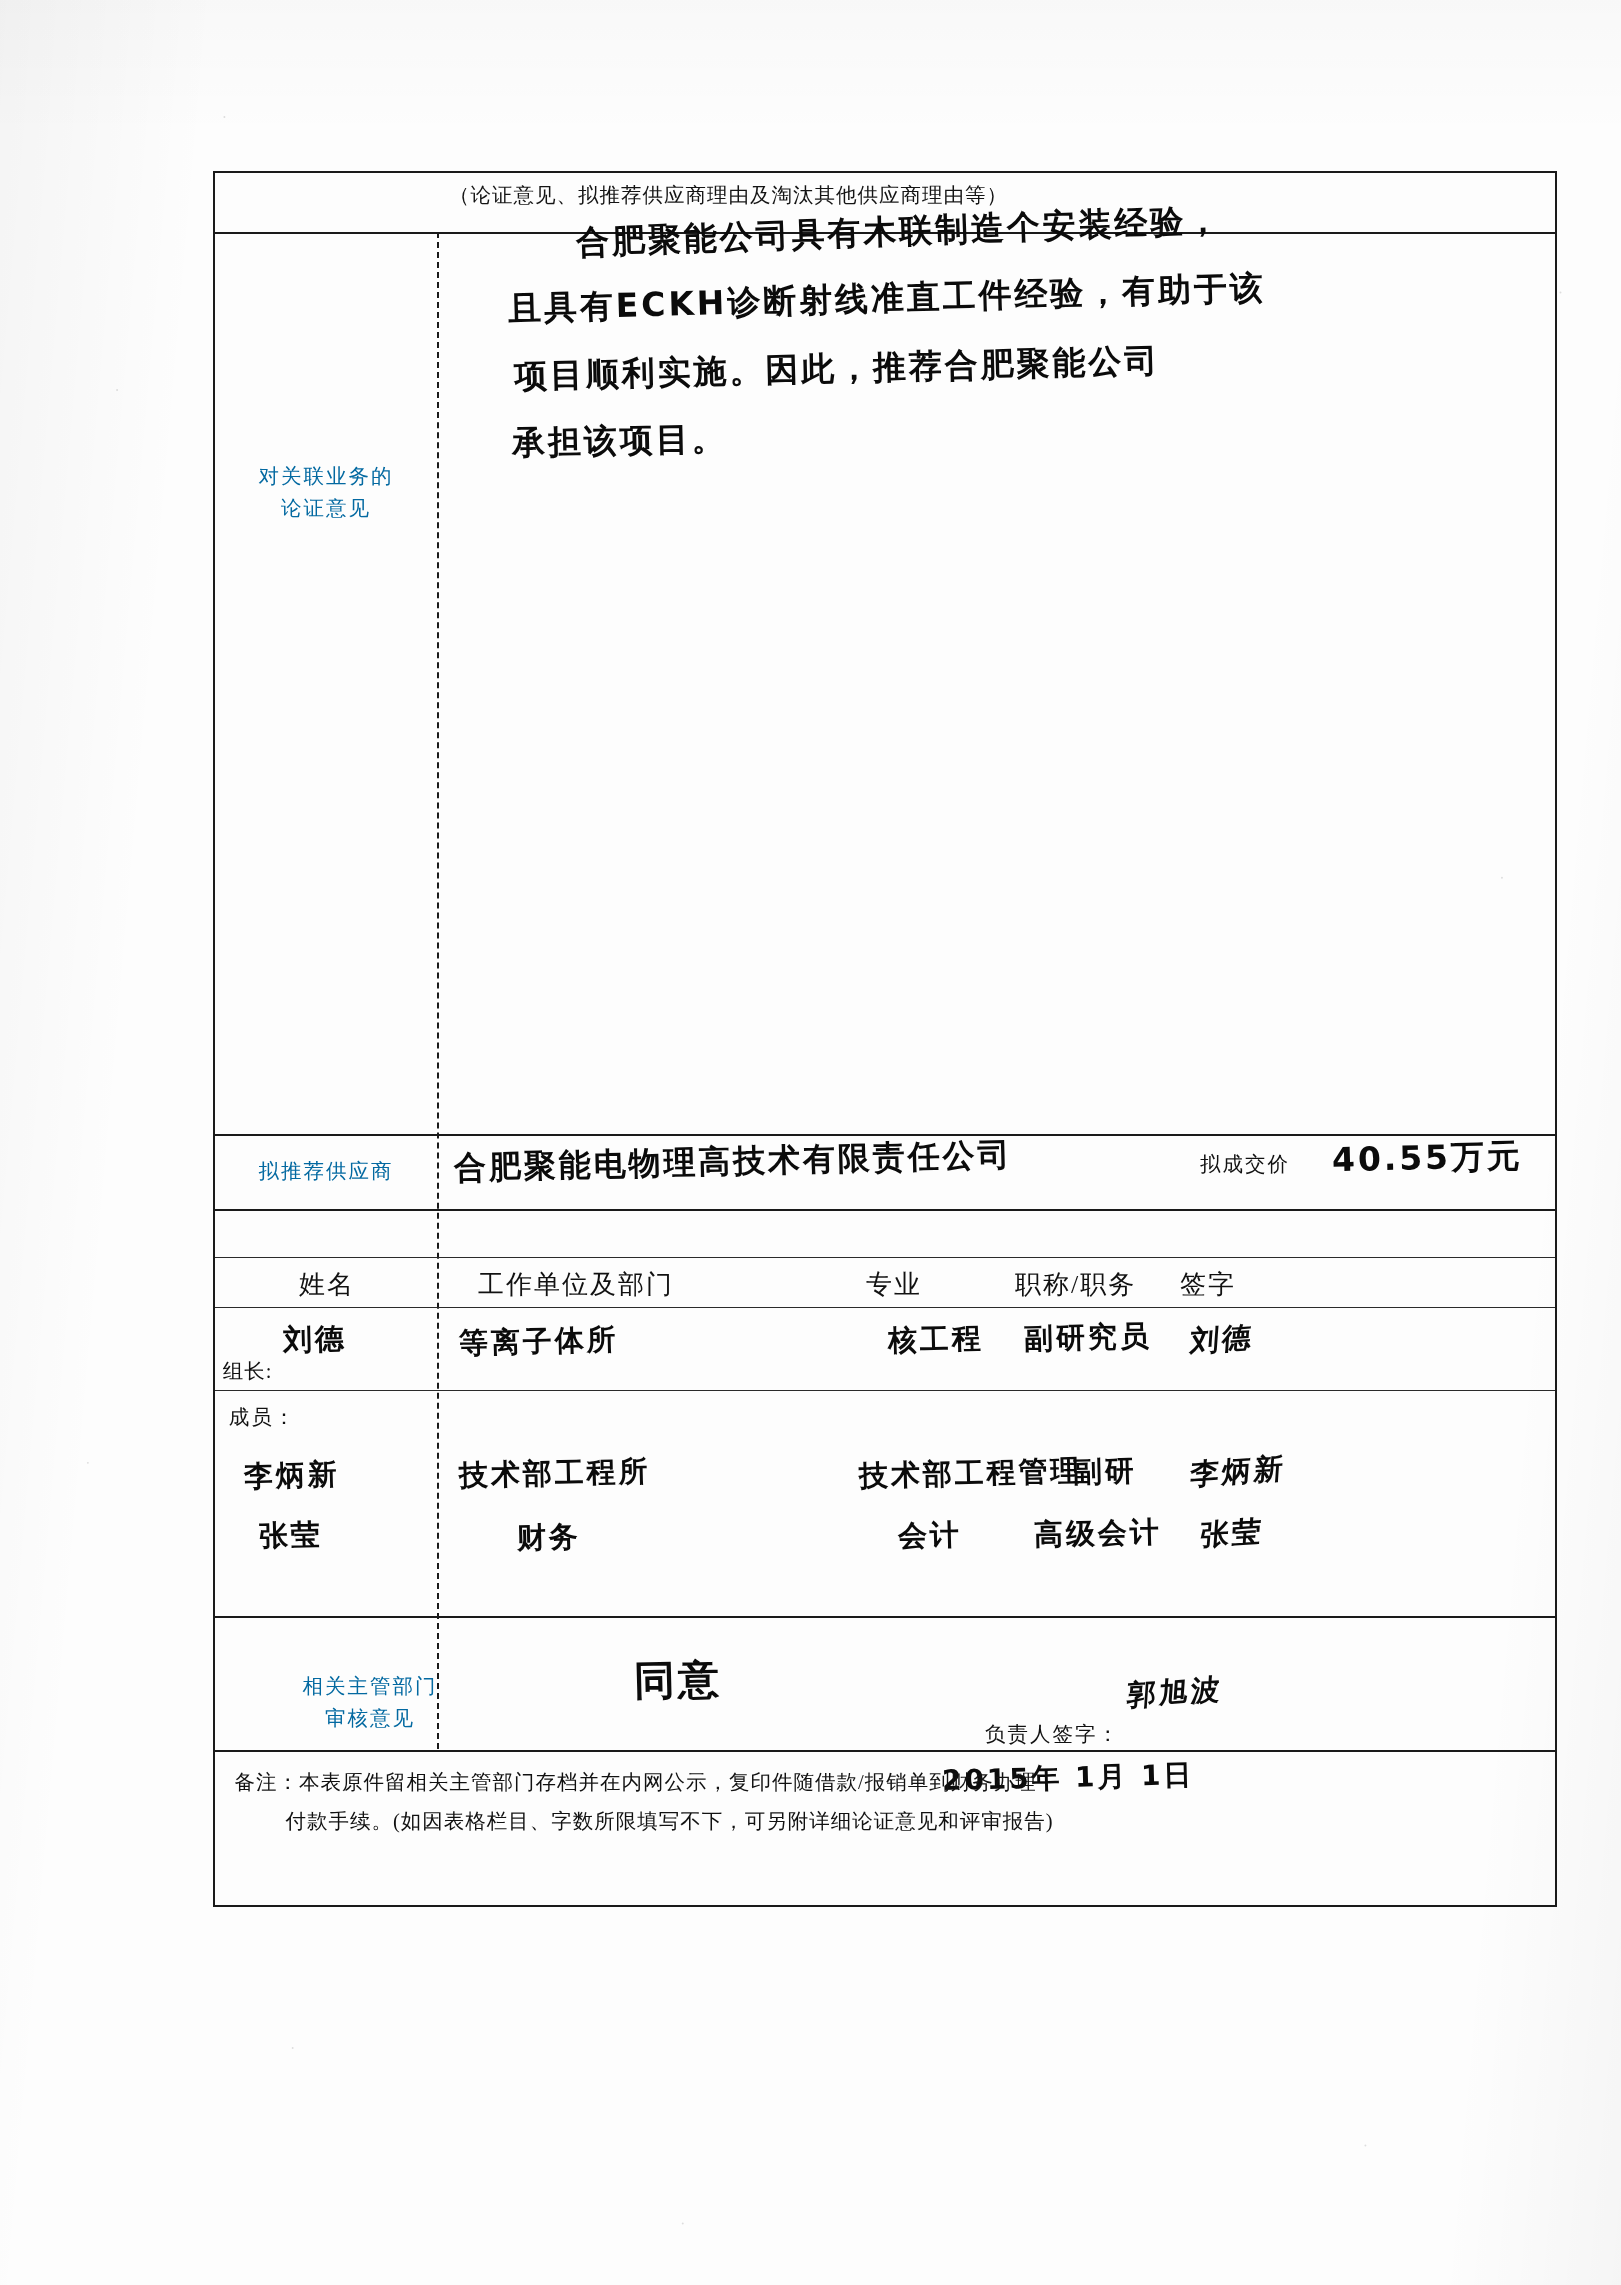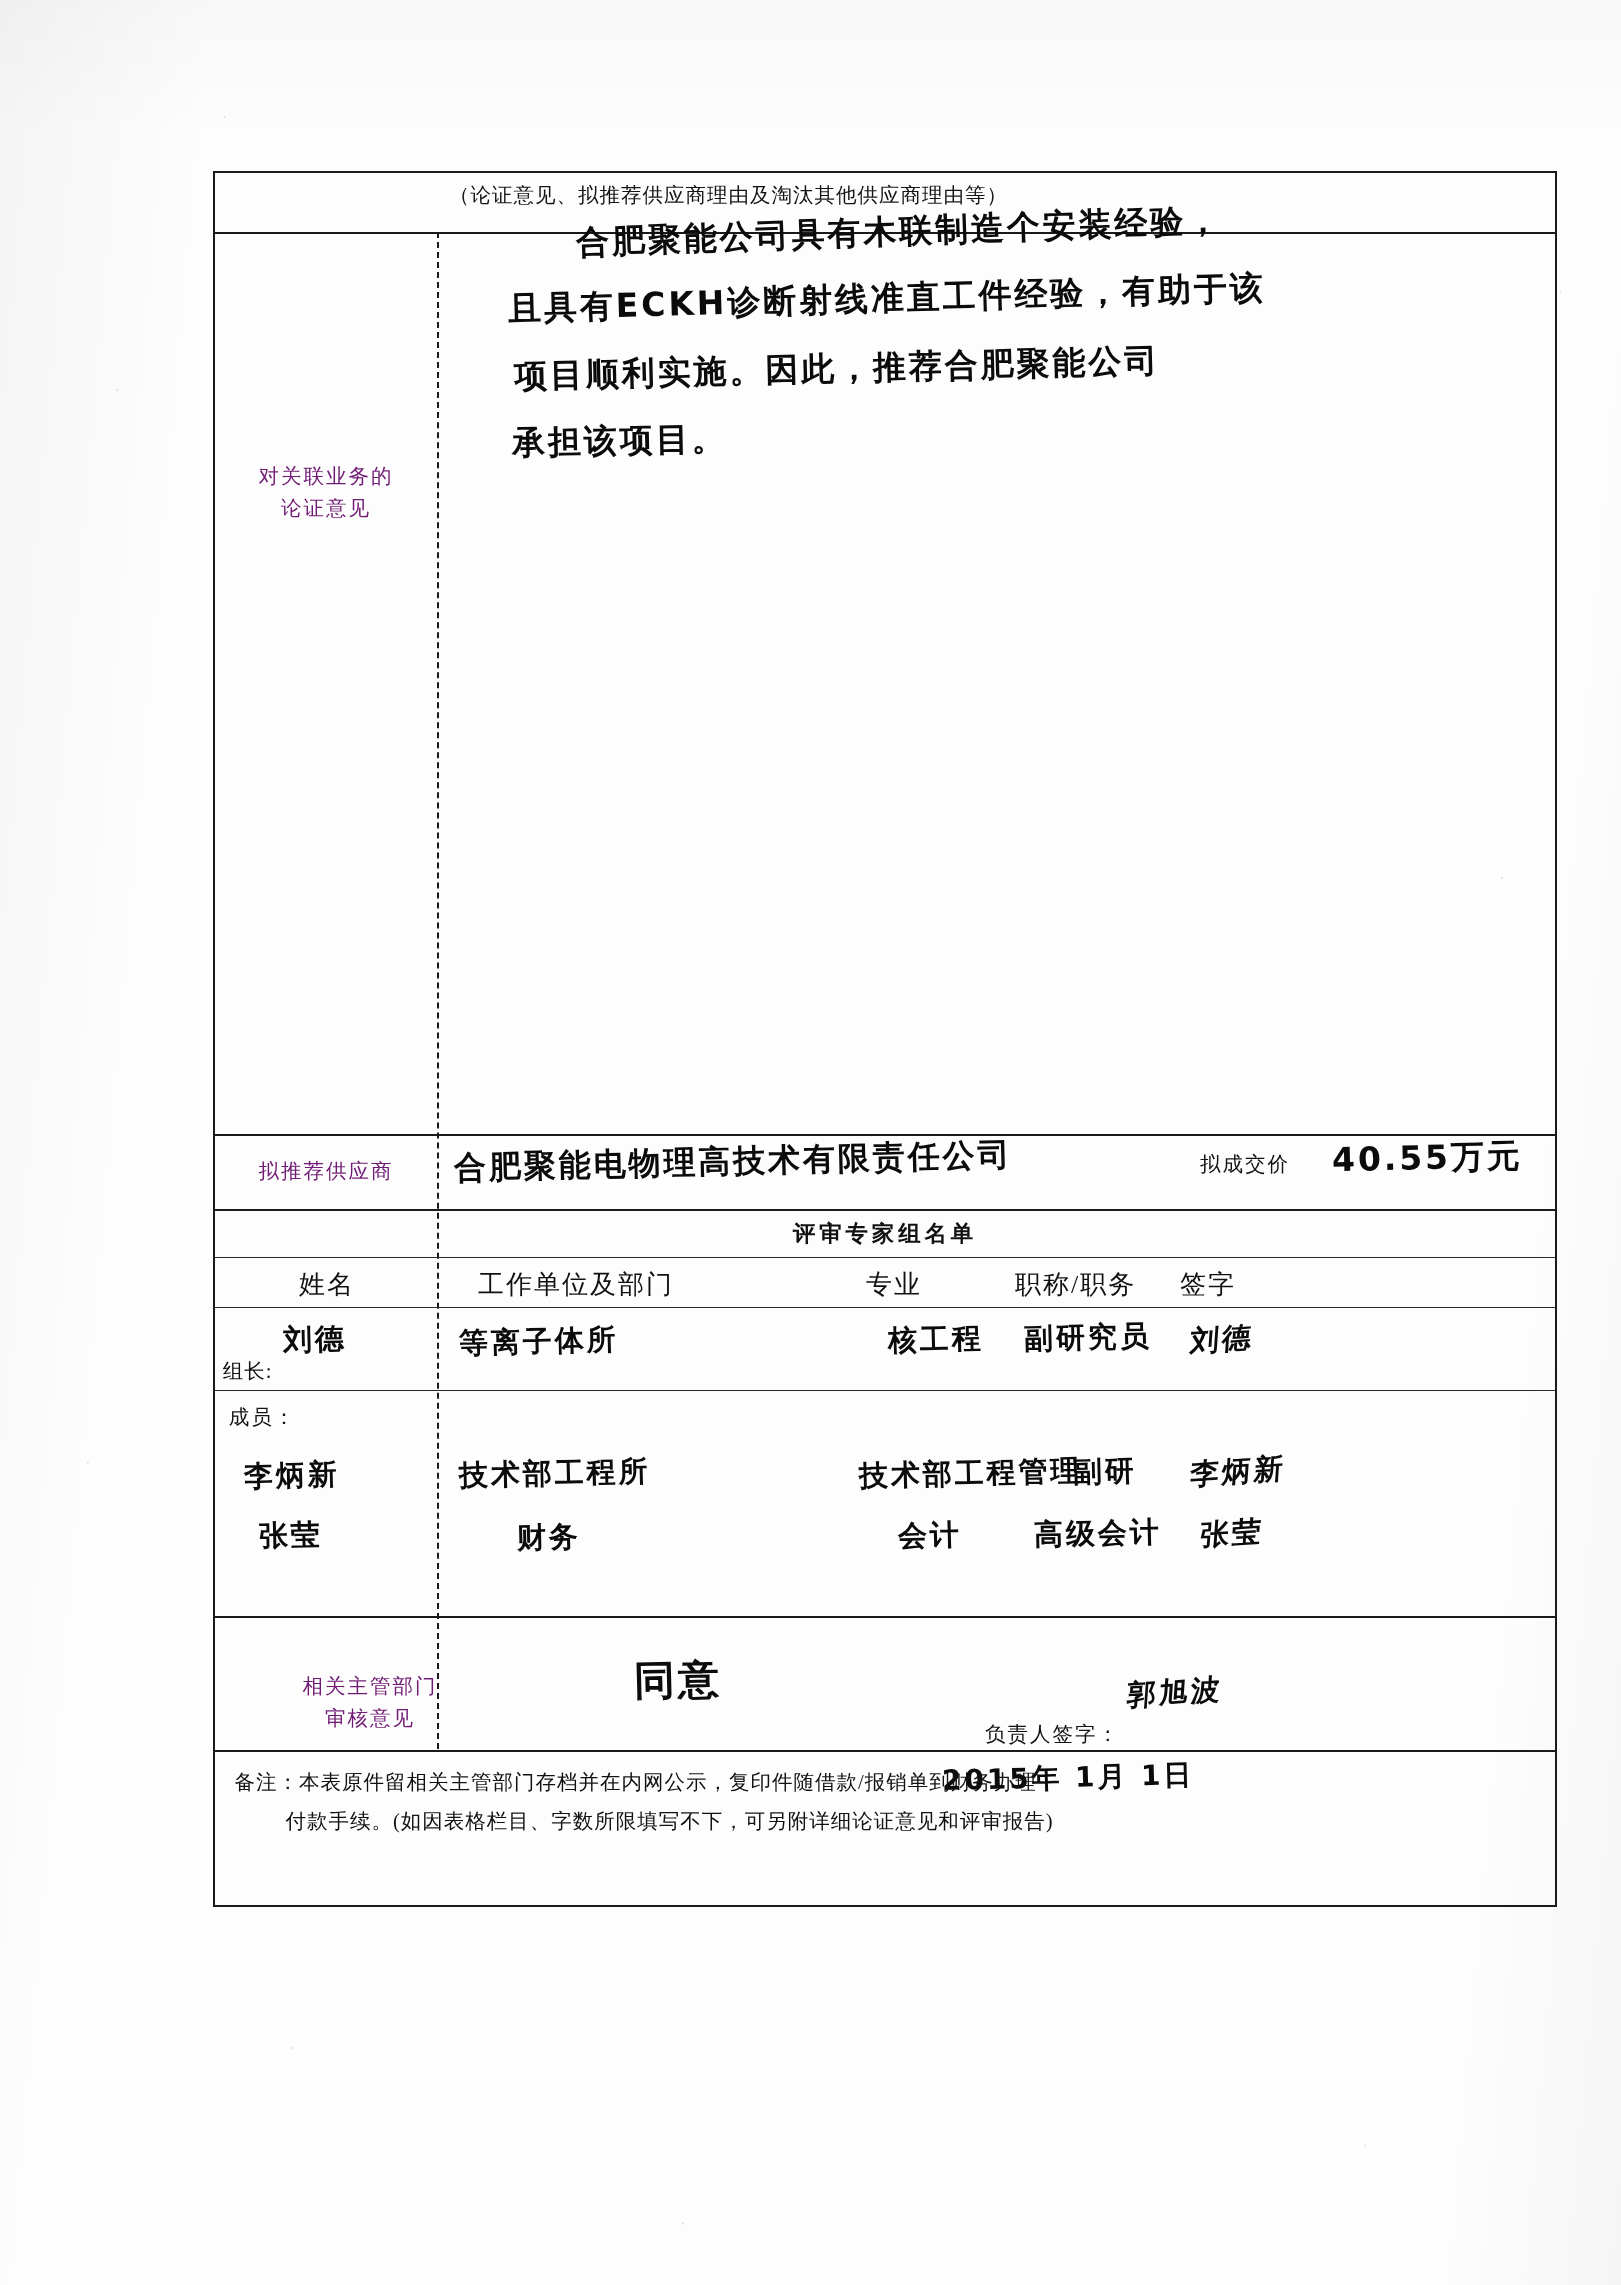--- a/index.html
+++ b/index.html
@@ -61,21 +61,21 @@
   .hr.light { border-top: 1.5px solid #2a2a2a; }
 
   .label-cell {
     position: absolute;
     left: 0;
     width: 222px;
     text-align: center;
     font-size: 20.5px;
     line-height: 1.55;
     letter-spacing: 2px;
-    color: #701a75;
+    color: #0369a1;
   }
 
   .header-note {
     position: absolute;
     left: 234px;
     top: 7.8px;
     font-size: 20.5px;
     letter-spacing: 1px;
     color: #141414;
   }
@@ -234,21 +234,20 @@
 
     <div class="supplier-row" style="top:975px; height:59px;">
       <div class="label-cell" style="top:7.8px;">拟推荐供应商</div>
       <div class="supplier-name hand">合肥聚能电物理高技术有限责任公司</div>
       <div class="price-label">拟成交价</div>
       <div class="price-value hand">40.55万元</div>
     </div>
 
     <div class="hr" style="top:1036px;"></div>
 
-    <div class="section-title" style="top:1045px;">评审专家组名单</div>
     <div class="hr light" style="top:1084px;"></div>
 
     <div class="tbl-head" style="top:1094px; height:39px;">
       <span class="c-name">姓名</span>
       <span class="c-unit">工作单位及部门</span>
       <span class="c-major">专业</span>
       <span class="c-title">职称/职务</span>
       <span class="c-sign">签字</span>
     </div>
     <div class="hr light" style="top:1134px;"></div>

